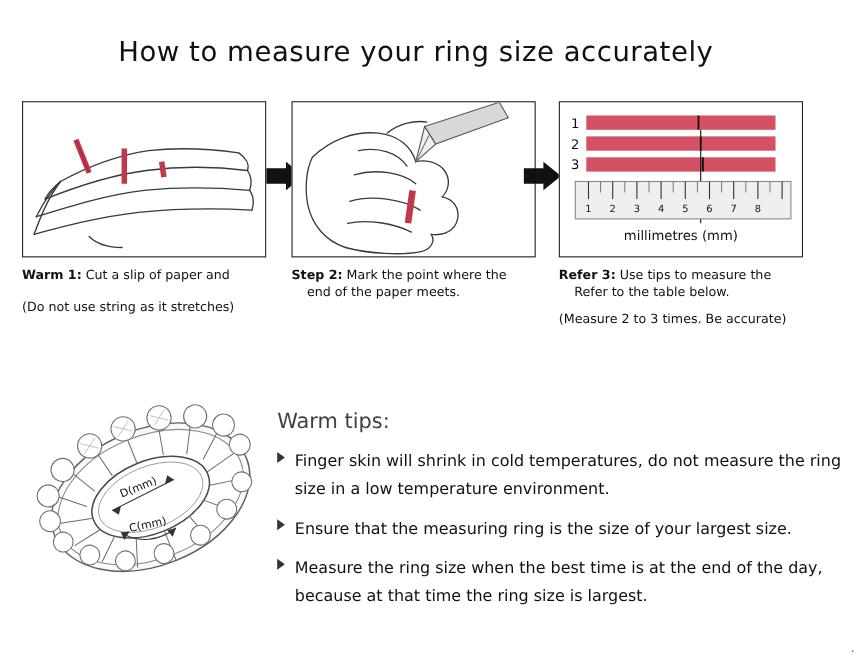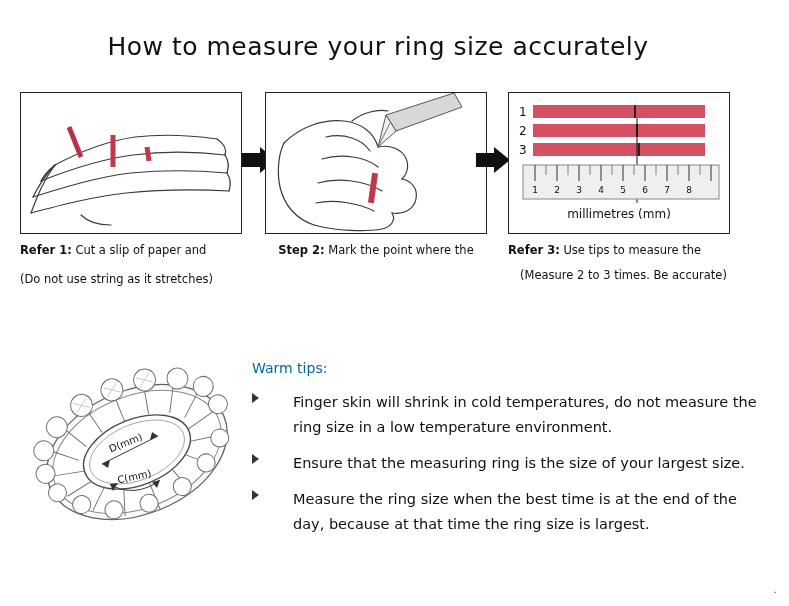--- a/index.html
+++ b/index.html
@@ -39,21 +39,21 @@
     left: 20px;
     width: 749px;
     height: 250px;
   }
   .step {
     position: absolute;
     top: 0;
     width: 222px;
   }
   .step-1 { left: 0px; }
-  .step-2 { left: 245px; text-align: center; }
+  .step-2 { left: 245px; }
   .step-3 { left: 488px; }
 
   .panel {
     width: 220px;
     height: 140px;
     border: 1px solid #222;
     background: #fff;
     position: relative;
     overflow: hidden;
   }
@@ -66,21 +66,21 @@
     color: #111;
     font-family: "DejaVu Sans", sans-serif;
   }
   .caption b { font-weight: bold; }
   .caption .ind { display: block; padding-left: 14px; }
   .note {
     margin-top: 14px;
     font-size: 11.5px;
     color: #111;
   }
-  .note-3 { margin-top: 10px; margin-left: 12px; }
+  .note-3 { margin-top: 10px; }
 
   
   .arrow {
     position: absolute;
     top: 55px;
     width: 34px;
     height: 26px;
   }
   .arrow-1 { left: 222px; }
   .arrow-2 { left: 456px; }
@@ -93,30 +93,30 @@
     width: 215px;
     height: 200px;
   }
   .tips {
     position: absolute;
     left: 252px;
     top: 360px;
     width: 520px;
   }
   .tips-title {
-    font-size: 14px;
-    color: #0369a1;
+    font-size: 19px;
+    color: #404040;
     margin-bottom: 14px;
     font-family: "DejaVu Sans", sans-serif;
+    margin-top: 12px;
   }
   .tip {
     display: flex;
     align-items: flex-start;
     margin-bottom: 11px;
-    gap: 25px;
   }
   .tip-bullet {
     flex: 0 0 auto;
     margin-right: 9px;
     margin-top: 3px;
     width: 0;
     height: 0;
     border-left: 7px solid #333;
     border-top: 5px solid transparent;
     border-bottom: 5px solid transparent;
@@ -163,21 +163,21 @@
             <line x1="48" y1="34" x2="60" y2="64"></line>
             <line x1="92" y1="42" x2="92" y2="74"></line>
             <line x1="126" y1="54" x2="128" y2="68"></line>
           </g>
           <g stroke="#9c2b3b" stroke-width="1" fill="none">
             <line x1="48" y1="34" x2="60" y2="64"></line>
           </g>
         </svg>
       </div>
       <div class="caption">
-        <b>Refer 1:</b>
+        <b>Warm 1:</b>
         <span>Cut a slip of paper and</span>
       </div>
       <div class="note">(Do not use string as it stretches)</div>
     </div>
 
     <div class="arrow arrow-1">
       <svg width="34" height="26" viewBox="0 0 34 26" xmlns="http://www.w3.org/2000/svg">
         <polygon points="0,6 18,6 18,0 34,13 18,26 18,20 0,20" fill="#111"></polygon>
       </svg>
     </div>
@@ -201,20 +201,21 @@
             <polygon points="120,22 188,0 196,14 130,38" fill="#d8d8d8" stroke="#555" stroke-width="1"></polygon>
             <polygon points="120,22 130,38 112,54" fill="#efefef" stroke="#555" stroke-width="1"></polygon>
             <line x1="112" y1="54" x2="124" y2="30" stroke="#777" stroke-width="1"></line>
           </g>
           <rect x="104" y="80" width="6" height="30" fill="#c0394b" transform="rotate(8 107 95)"></rect>
         </svg>
       </div>
       <div class="caption">
         <b>Step 2:</b>
         <span>Mark the point where the</span>
+        <span class="ind">end of the paper meets.</span>
       </div>
     </div>
 
     <div class="arrow arrow-2">
       <svg width="34" height="26" viewBox="0 0 34 26" xmlns="http://www.w3.org/2000/svg">
         <polygon points="0,6 18,6 18,0 34,13 18,26 18,20 0,20" fill="#111"></polygon>
       </svg>
     </div>
 
     <div class="step step-3">
@@ -264,20 +265,21 @@
             <text x="136" y="100">6</text>
             <text x="158" y="100">7</text>
             <text x="180" y="100">8</text>
           </g>
           <text x="110" y="125" font-family="DejaVu Sans, sans-serif" font-size="12" fill="#111" text-anchor="middle">millimetres (mm)</text>
         </svg>
       </div>
       <div class="caption">
         <b>Refer 3:</b>
         <span>Use tips to measure the</span>
+        <span class="ind">Refer to the table below.</span>
       </div>
       <div class="note note-3">(Measure 2 to 3 times. Be accurate)</div>
     </div>
 
   </div>
 
   <div class="ring-wrap">
     <svg width="215" height="200" viewBox="0 0 215 200" xmlns="http://www.w3.org/2000/svg">
       <g transform="rotate(-22 107 100)">
 

